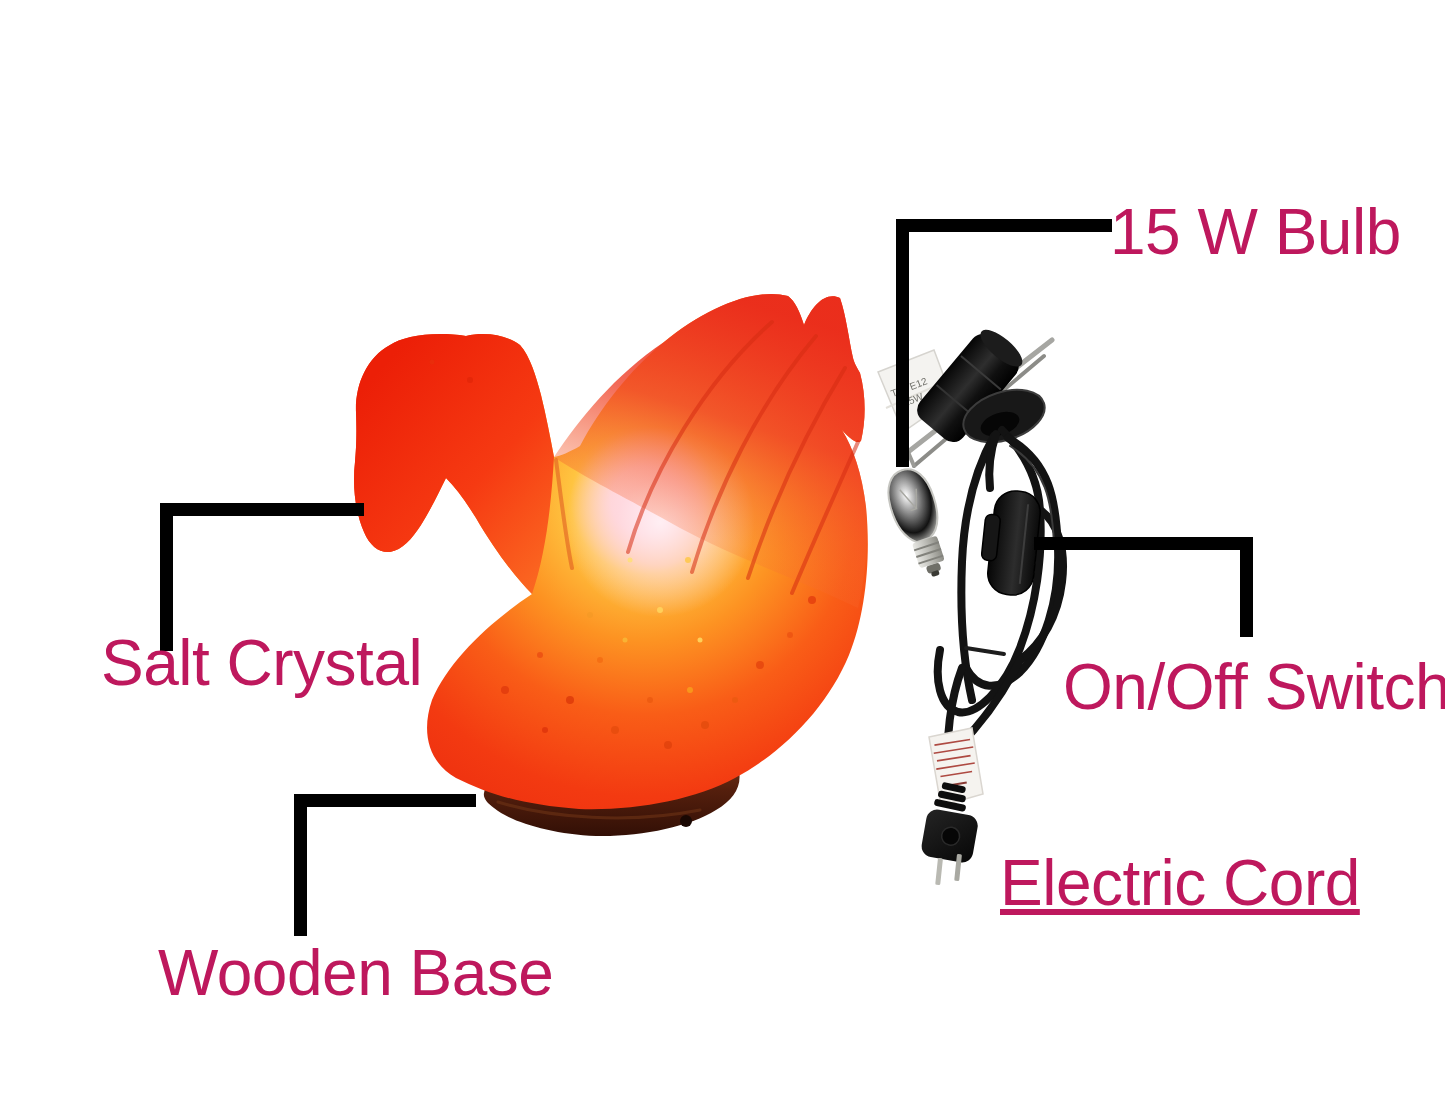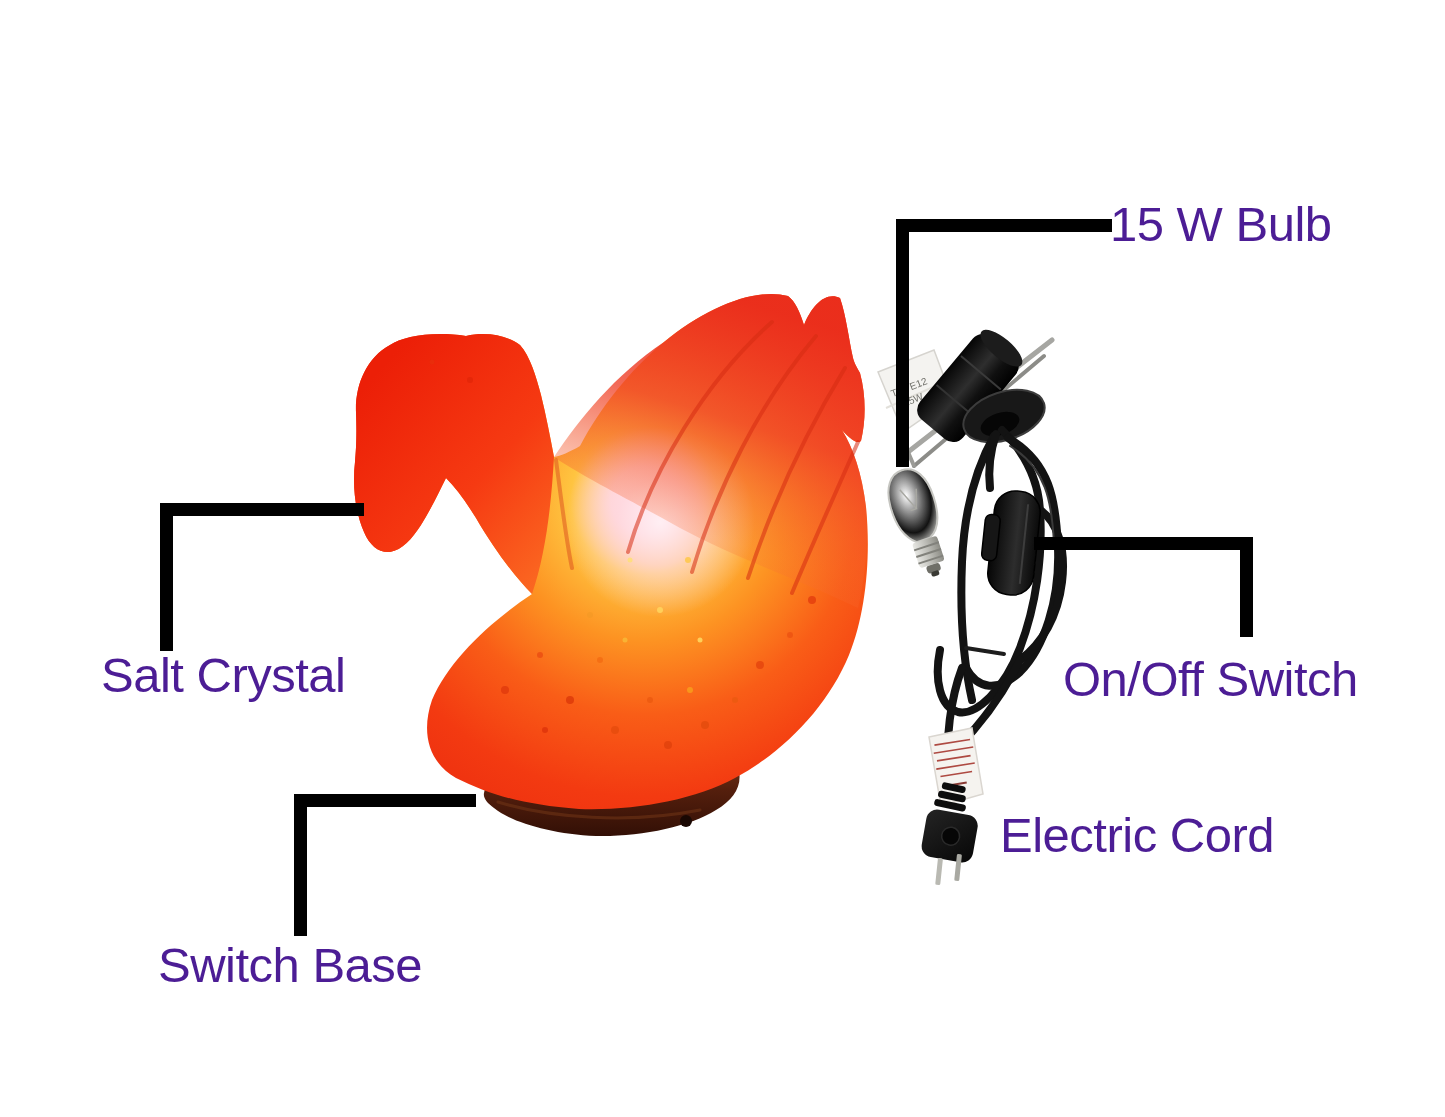--- a/index.html
+++ b/index.html
@@ -8,22 +8,22 @@
     width:1445px;height:1117px;
     background:#ffffff;
     overflow:hidden;
     font-family:"Liberation Sans", sans-serif;
   }
   .photo-svg{position:absolute;left:0;top:0;}
   .cline{position:absolute;background:#000000;z-index:5;}
   .label{
     position:absolute;z-index:6;
     font-family:"Liberation Sans", sans-serif;
-    font-size:49px;line-height:1.12;font-weight:500;
-    color:#4c1d95;white-space:nowrap;letter-spacing:-0.5px;
+    font-size:64px;line-height:1.12;font-weight:500;
+    color:#be185d;white-space:nowrap;letter-spacing:-0.5px;
   }
 </style>
 </head>
 <body>
 
 <div class="canvas">
 
   <svg class="photo-svg" width="1445" height="1117" viewBox="0 0 1445 1117">
     <defs>
       <radialGradient id="glowGrad" cx="0.565" cy="0.40" r="0.72">
@@ -285,21 +285,21 @@
   <div class="cline" style="left:160px;top:503px;width:13px;height:148px;"></div>
 
   <div class="cline" style="left:1034px;top:537px;width:219px;height:13px;"></div>
   <div class="cline" style="left:1240px;top:537px;width:13px;height:100px;"></div>
 
   <div class="cline" style="left:294px;top:794px;width:182px;height:13px;"></div>
   <div class="cline" style="left:294px;top:794px;width:13px;height:142px;"></div>
 
   <div class="label" style="left:1110px;top:197px;">15 W Bulb</div>
 
-  <div class="label" style="left:101px;top:648px;">Salt Crystal</div>
+  <div class="label" style="left:101px;top:628px;">Salt Crystal</div>
 
   <div class="label" style="left:1063px;top:652px;">On/Off Switch</div>
 
-  <div class="label" style="left:1000px;top:808px;">Electric Cord</div>
-
-  <div class="label" style="left:158px;top:938px;">Switch Base</div>
+  <div class="label" style="left:1000px;top:848px;text-decoration:underline;">Electric Cord</div>
+
+  <div class="label" style="left:158px;top:938px;">Wooden Base</div>
 
 </div>
 
 </body></html>

